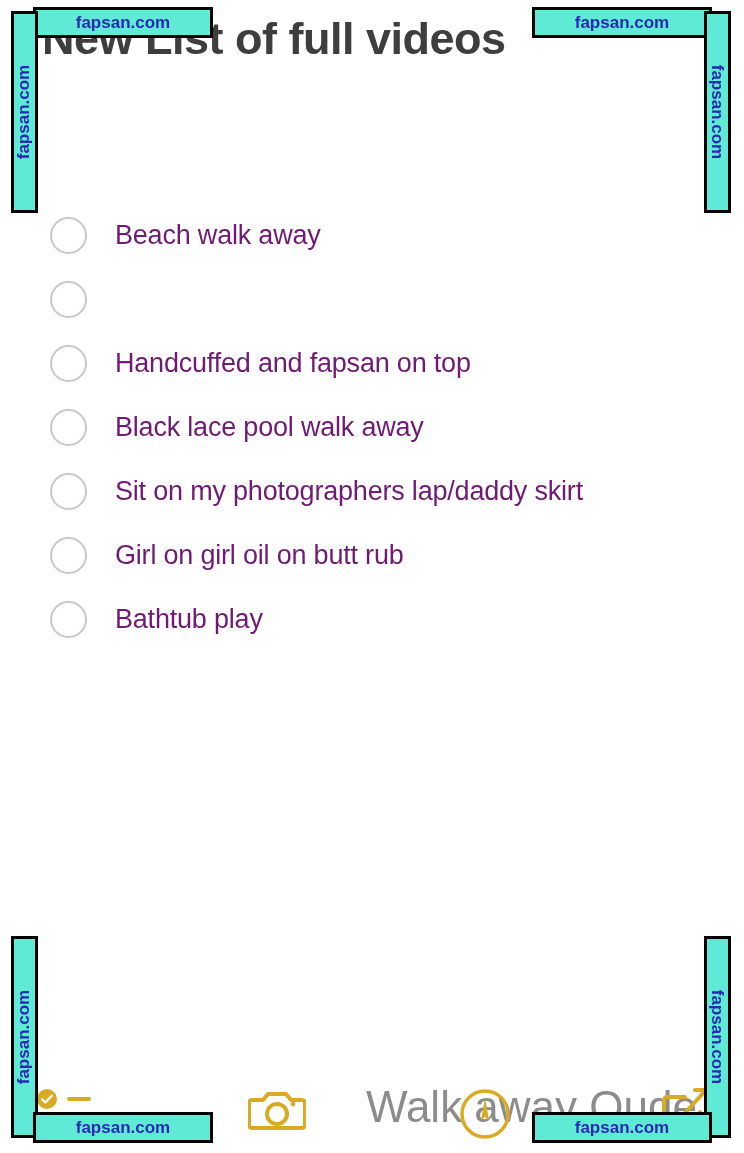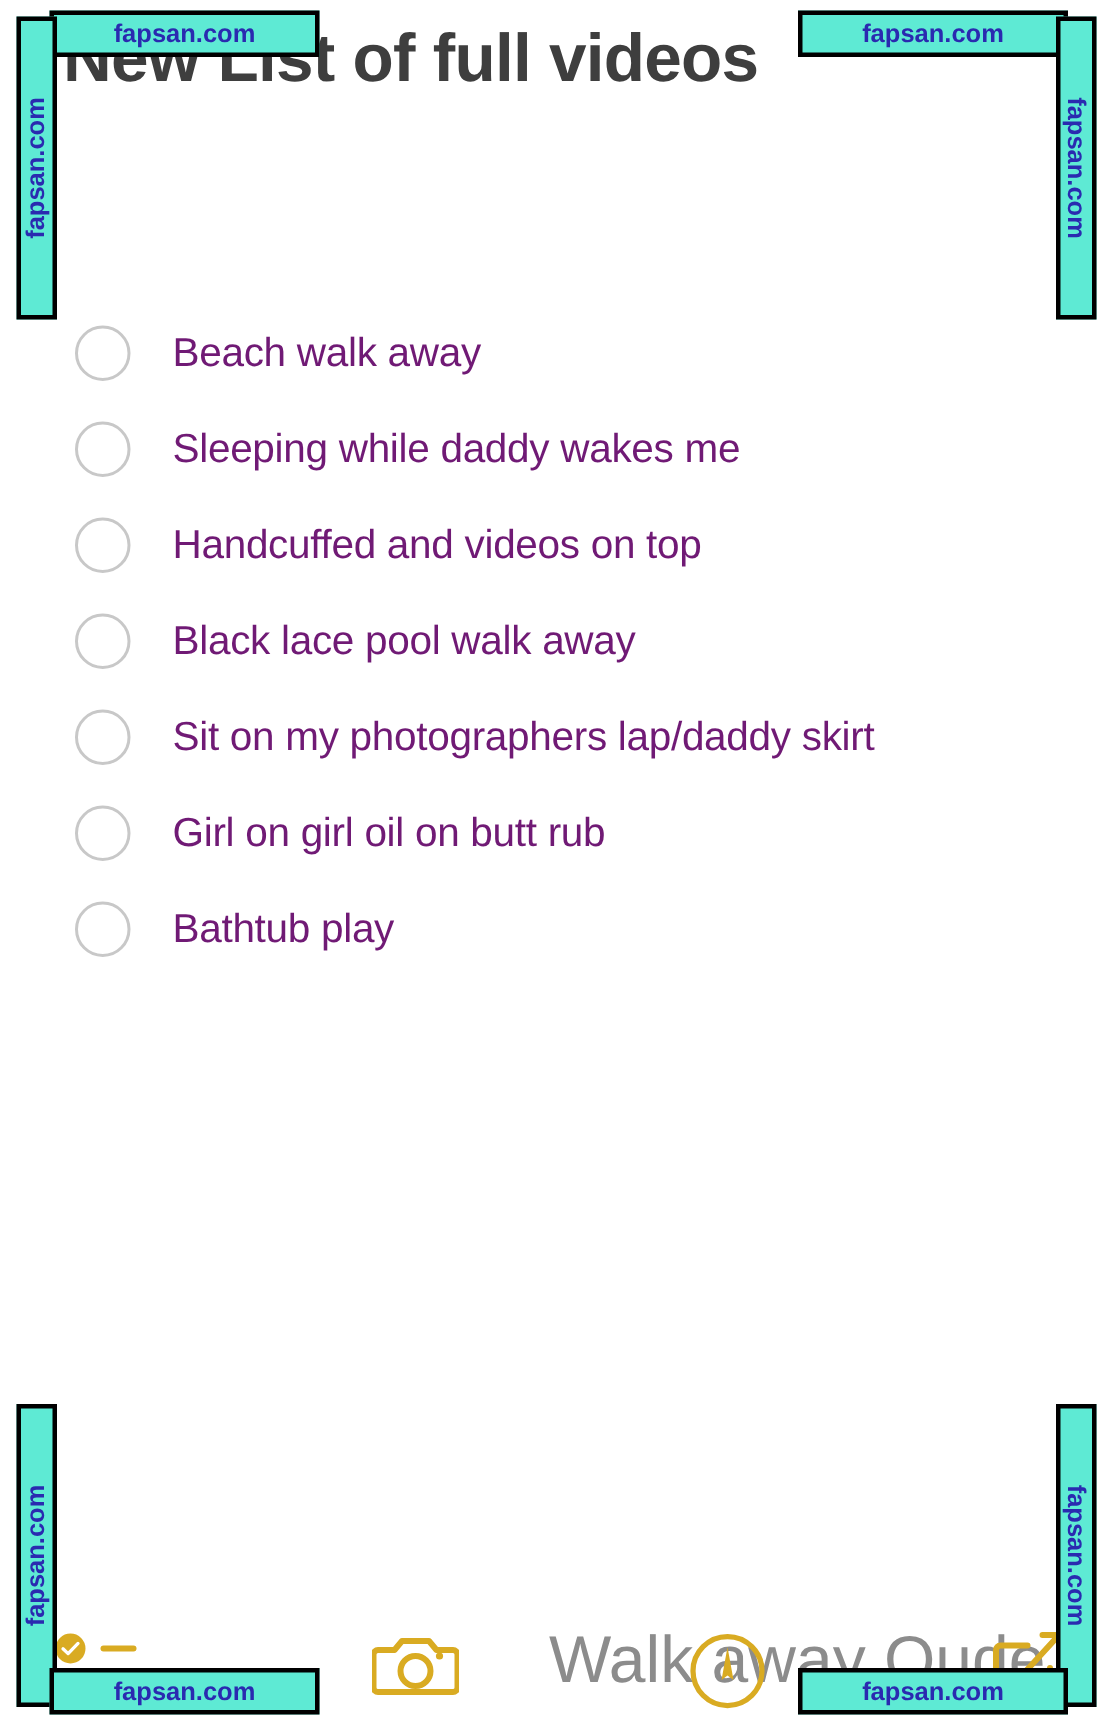--- a/index.html
+++ b/index.html
@@ -177,26 +177,25 @@
 
   <div id="options-list">
 
     <div class="option-row">
       <span class="radio-circle"></span>
       <span class="option-label">Beach walk away</span>
     </div>
 
     <div class="option-row">
       <span class="radio-circle"></span>
-      <span class="option-label">Sleeping while daddy wakes me</span>
-    </div>
-
-    <div class="option-row">
-      <span class="radio-circle"></span>
-      <span class="option-label">Handcuffed and videos on top</span>
+    </div>
+
+    <div class="option-row">
+      <span class="radio-circle"></span>
+      <span class="option-label">Handcuffed and fapsan on top</span>
     </div>
 
     <div class="option-row">
       <span class="radio-circle"></span>
       <span class="option-label">Black lace pool walk away</span>
     </div>
 
     <div class="option-row">
       <span class="radio-circle"></span>
       <span class="option-label">Sit on my photographers lap/daddy skirt</span>

